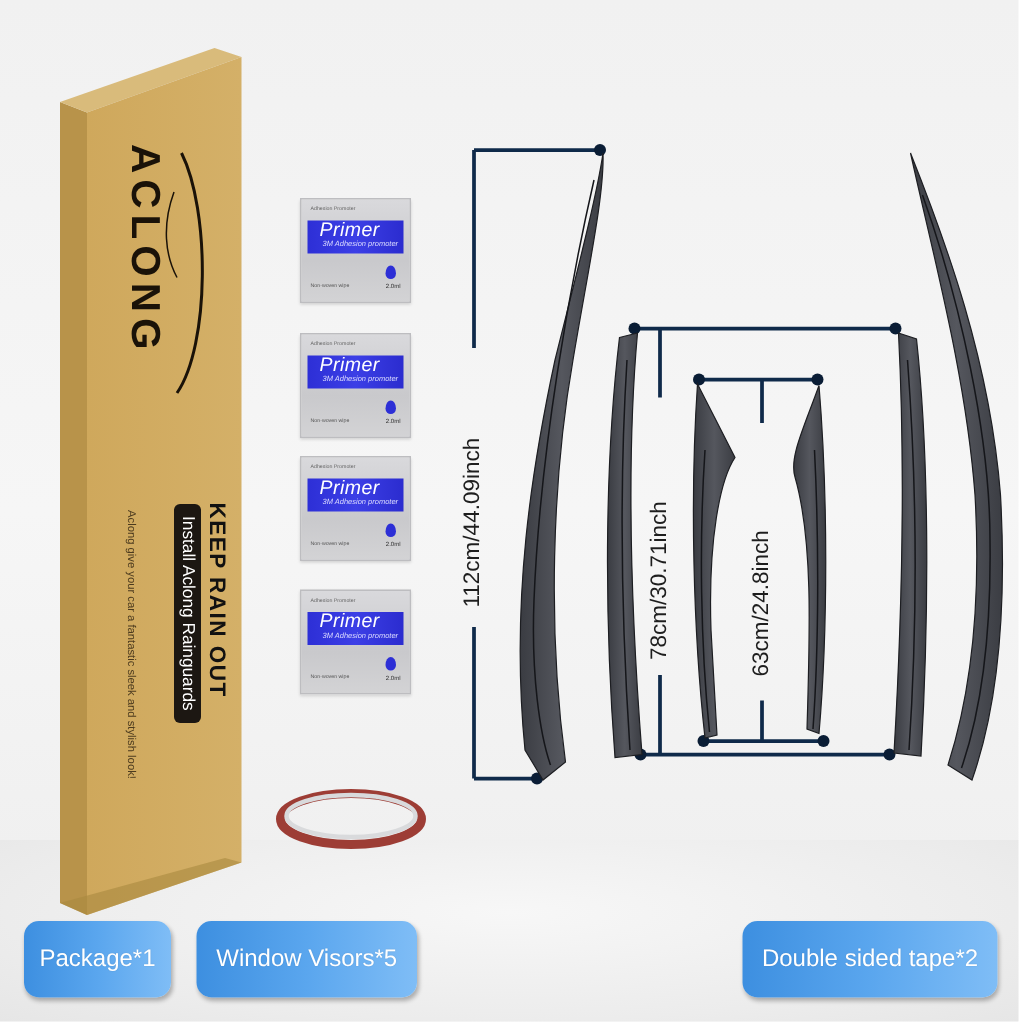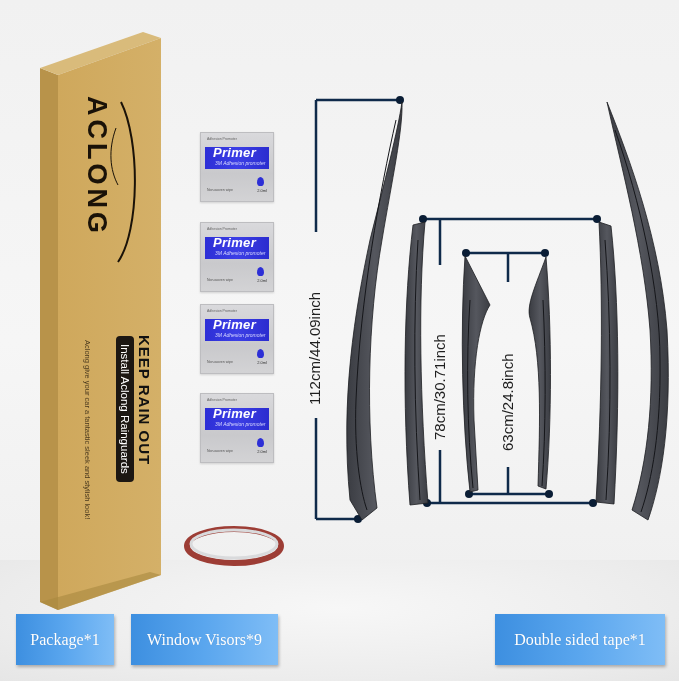--- a/index.html
+++ b/index.html
@@ -40,21 +40,21 @@
       position: absolute; left: 200px; width: 72px; height: 68px;
       background: linear-gradient(180deg, #d9d9dc 0%, #c9c9cc 60%, #d3d3d5 100%);
       border: 1px solid #bdbdc0; box-shadow: 0 1px 2px rgba(0,0,0,0.15);
     }
     .packet .band {
       position: absolute; left: 4px; right: 4px; top: 14px; height: 22px;
       background: linear-gradient(90deg, #2d2fd6 0%, #3c3fe6 50%, #2b2ccf 100%);
     }
     .packet .ptitle {
       position: absolute; left: 12px; top: 12px; font-size: 13px; font-style: italic;
-      font-weight: bold; color: #fff; letter-spacing: 0.3px; text-align: right;
+      font-weight: normal; color: #fff; letter-spacing: 0.3px; text-align: right;
     }
     .packet .psub {
       position: absolute; left: 14px; top: 27px; font-size: 5px; color: #dcdcff; font-style: italic;
     }
     .packet .ptop { position: absolute; left: 6px; top: 4px; font-size: 3.5px; color: #666; }
     .packet .pbot { position: absolute; left: 6px; top: 55px; font-size: 3.5px; color: #555; }
     .packet .drop {
       position: absolute; right: 9px; top: 44px; width: 7px; height: 9px;
       background: #2d2fd6; border-radius: 50% 50% 50% 50% / 60% 60% 40% 40%;
     }
@@ -62,26 +62,25 @@
 
     
     .dim {
       position: absolute; transform-origin: 0 0; transform: rotate(-90deg);
       font-size: 15px; color: #1e1e1e; white-space: nowrap; background: transparent;
     }
 
     
     .labels { position: absolute; left: 0; top: 614px; width: 679px; height: 52px; }
     .label-btn {
-      position: absolute; top: 0; height: 51px; border-radius: 0;
+      position: absolute; top: 0; height: 51px; border-radius: 10px;
       background: linear-gradient(90deg, #3d8fe0 0%, #5aa6ee 50%, #7fbdf6 100%);
       box-shadow: 1px 2px 3px rgba(0,0,0,0.28);
       color: #fff; font-size: 16px; display: flex; align-items: center; justify-content: center;
       text-shadow: 0 0 1px rgba(0,0,0,0.15);
-      font-family: Liberation Serif, serif;
     }
   </style>
 </head>
 <body>
 
 <div class="stage">
   <div class="floor"></div>
 
   <svg class="art" width="679" height="681" viewBox="0 0 679 681">
     <defs>
@@ -204,16 +203,16 @@
     <div class="pbot">Non-woven wipe</div>
     <div class="ml">2.0ml</div>
   </div>
 
   <div class="dim" style="left:306px; top:405px;">112cm/44.09inch</div>
   <div class="dim" style="left:431px; top:440px;">78cm/30.71inch</div>
   <div class="dim" style="left:499px; top:451px;">63cm/24.8inch</div>
 
   <div class="labels">
     <div class="label-btn" style="left:16px; width:98px;">Package*1</div>
-    <div class="label-btn" style="left:131px; width:147px;">Window Visors*9</div>
-    <div class="label-btn" style="left:495px; width:170px;">Double sided tape*1</div>
+    <div class="label-btn" style="left:131px; width:147px;">Window Visors*5</div>
+    <div class="label-btn" style="left:495px; width:170px;">Double sided tape*2</div>
   </div>
 </div>
 
 </body></html>

